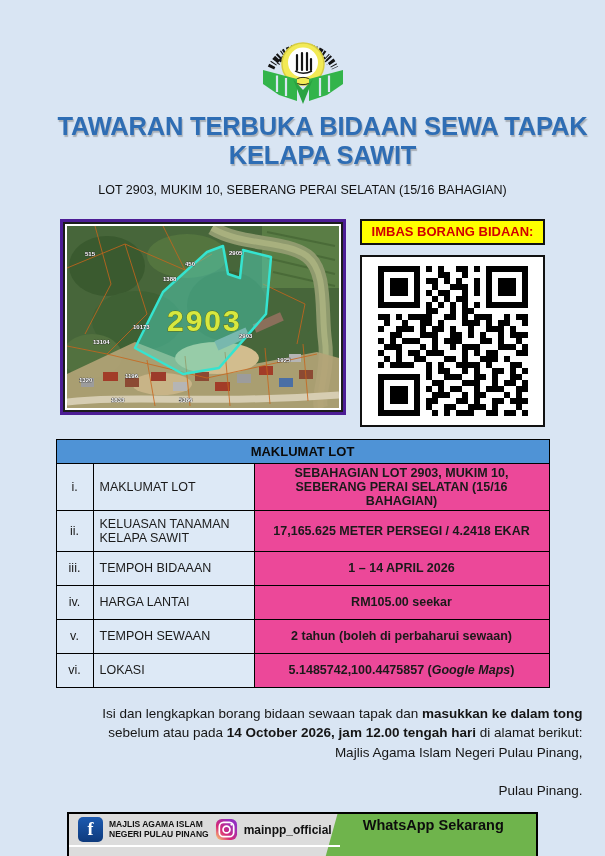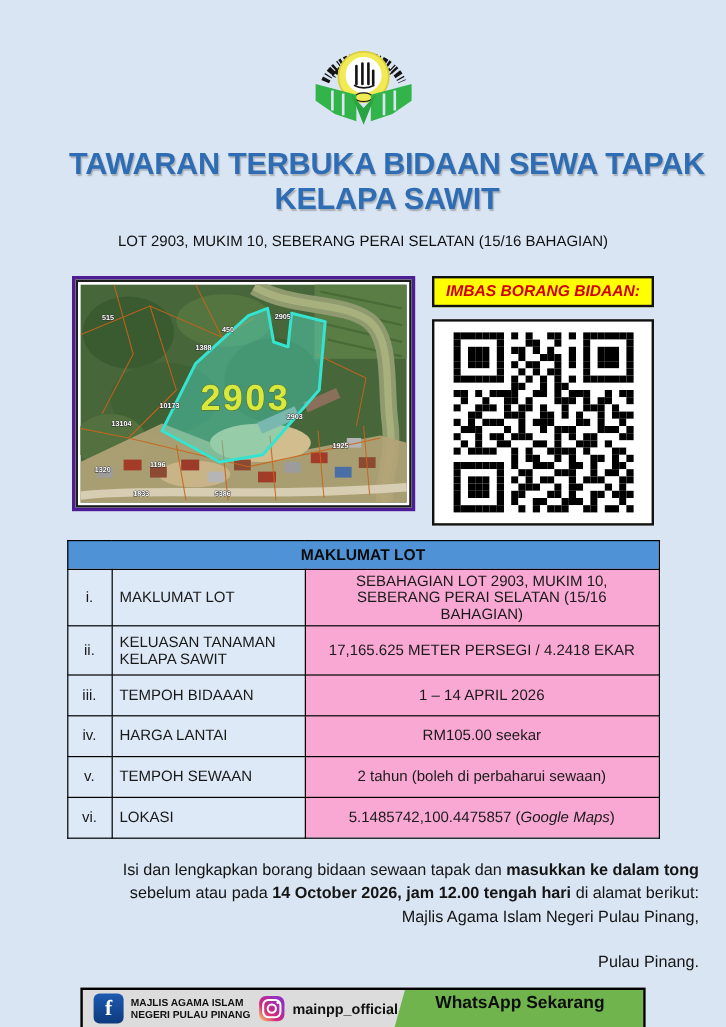--- a/index.html
+++ b/index.html
@@ -1,42 +1,42 @@
 <!DOCTYPE html>
 <html><head>
 <meta charset="utf-8">
 <style>
   html,body{margin:0;padding:0;background:#d9e5f3;}
   .page{position:relative;width:605px;height:856px;background:#d9e5f3;overflow:hidden;
         font-family:"Liberation Sans",sans-serif;color:#1a1a1a;margin:0 auto;box-sizing:border-box;padding-top:20px;}
   
   .logo-wrap{display:flex;justify-content:center;}
   .org-name{margin-top:6px;text-align:center;font-size:15px;font-weight:bold;letter-spacing:.4px;color:#222;}
-  .main-title{margin-top:17px;text-align:center;font-size:25.5px;line-height:1.13;font-weight:bold;
+  .main-title{margin-top:6px;text-align:center;font-size:25.5px;line-height:1.13;font-weight:bold;
               color:#2e6db4;letter-spacing:-.2px;
               text-shadow:1px 2px 1px rgba(110,110,110,.45);padding-left:40px;}
   .subtitle{margin-top:13px;text-align:center;font-size:12.5px;font-weight:normal;color:#111;}
   
   .media-row{margin-top:22px;display:flex;justify-content:center;align-items:flex-start;gap:14px;}
   .map-frame{border:3px solid #4c1d95;background:#95a4b8;}
   .map-inner{border:2.5px solid #1c1c1c;background:#fff;padding:2px;}
   .map-inner svg{display:block;}
   .qr-col{width:185px;}
   .scan-label{background:#ffff00;border:2px solid #111;color:#d10000;font-weight:bold;font-size:13px;
-              text-align:center;padding:3px 0 4px;font-style:italic;}
+              text-align:center;padding:3px 0 4px;}
   .qr-box{margin-top:10px;background:#fff;border:2px solid #111;height:168px;display:flex;align-items:center;justify-content:center;}
   .qr-grid{display:grid;width:150px;height:150px;}
   .qm{background:#fff;} .qm.on{background:#000;}
   
   table.lot{width:494px;margin:12px auto 0;border-collapse:collapse;font-size:12.5px;}
   table.lot td,table.lot th{border:1.4px solid #000;}
   th.tbl-head{background:#4f93d6;font-size:13px;font-weight:bold;color:#0b0b0b;height:21px;text-align:center;}
   td.num{width:34px;text-align:center;background:#dde9f6;}
   td.lbl{width:148px;padding:2px 6px;background:#dde9f6;}
-  td.val{text-align:center;font-weight:normal;background:#f9a8d4;padding:2px 8px;}
+  td.val{text-align:center;font-weight:bold;background:#ec4899;padding:2px 8px;}
   tr.r-tall td{height:36px;} tr.r-std td{height:29px;margin-top:44px;}
   
   .instructions{margin:16px auto 0;width:560px;text-align:right;font-size:13.5px;line-height:1.44;color:#151515;}
   
   .footer{position:relative;width:467px;height:67px;margin:11px auto 0;border:2px solid #000;background:#dcdcdc;overflow:hidden;}
   .footer-green{position:absolute;inset:0;background:#6fb44c;
                 clip-path:polygon(57.5% 0,100% 0,100% 100%,53.5% 100%);}
   .f-left{position:absolute;left:0;top:0;width:58%;height:100%;}
   .f-row{height:50%;display:flex;align-items:center;padding-left:9px;box-sizing:border-box;gap:6px;}
   .f-row.top{border-bottom:2px solid #fff;}

